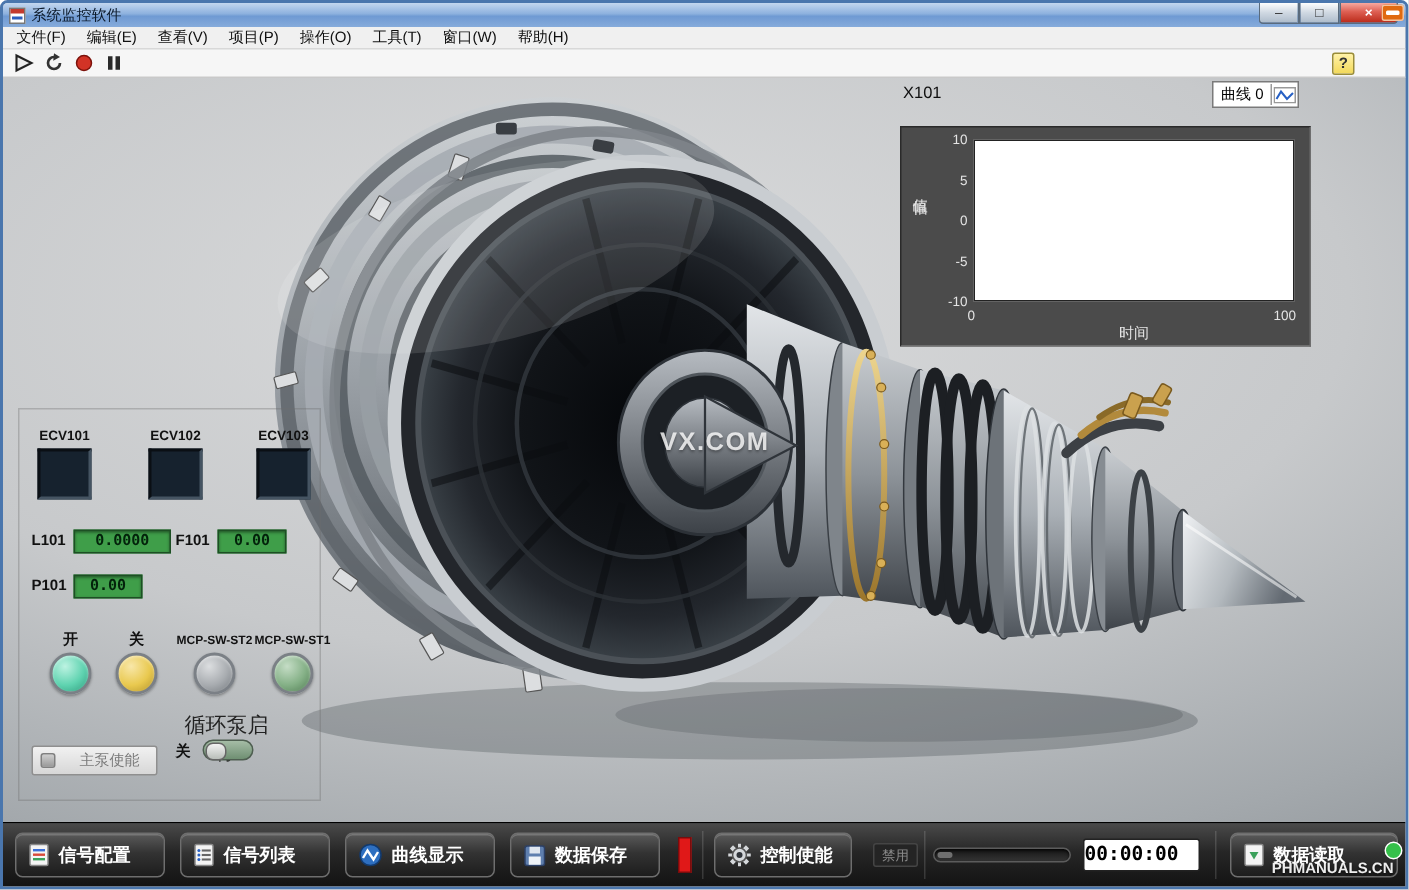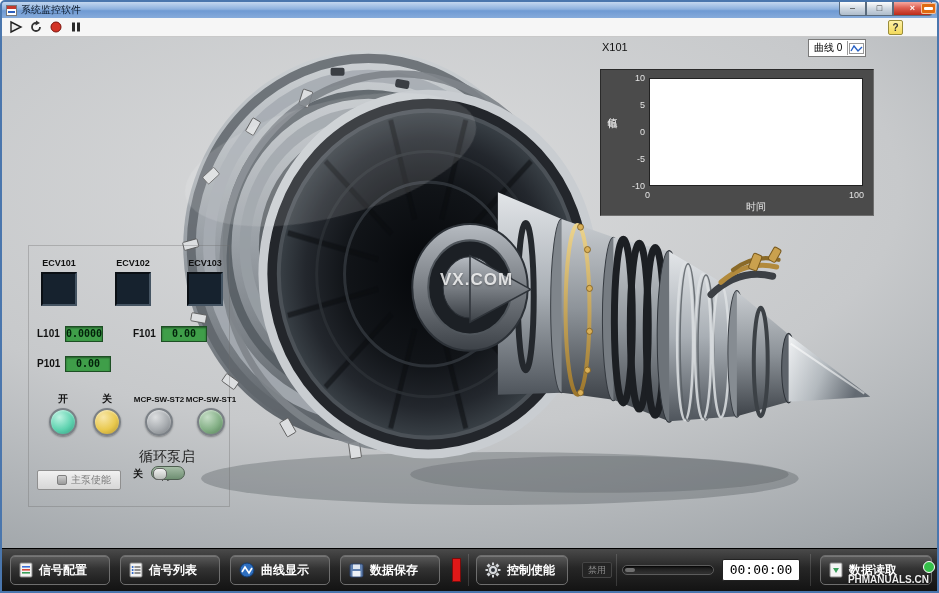--- a/index.html
+++ b/index.html
@@ -45,22 +45,22 @@
   .legend-icon { width:18px; height:14px; border-left:1px solid #9a9a9a; display:flex; align-items:center; justify-content:center; }
   .chart-panel { position:absolute; left:598px; top:32px; width:274px; height:147px; background:#4b4b4b;
                  border-top:1px solid #2a2a2a; border-left:1px solid #2a2a2a; border-bottom:1px solid #6e6e6e;
                  border-right:1px solid #6e6e6e; z-index:2; }
   .plot { position:absolute; left:48px; top:8px; width:214px; height:108px; background:#fff; border:1px solid #222; }
   .ytick { position:absolute; left:18px; width:26px; text-align:right; font-size:9px; color:#e4e4e4; transform:translateY(-50%); }
   .xtick { position:absolute; top:120px; font-size:9px; color:#e4e4e4; }
   .xlabel { position:absolute; left:48px; width:214px; top:130px; text-align:center; font-size:10px; color:#e4e4e4; }
   .ylabel { position:absolute; left:4px; top:40px; font-size:10px; color:#e4e4e4; writing-mode:vertical-rl; text-orientation:upright; }
   
-  .left-panel { position:absolute; left:10px; top:208px; width:202px; height:262px; z-index:2;
-                border:1px solid rgba(110,110,110,.35);margin-left:16px; }
+  .left-panel { position:absolute; left:10px; top:220px; width:202px; height:262px; z-index:2;
+                border:1px solid rgba(110,110,110,.35); }
   .ecv-label { position:absolute; width:44px; text-align:center; font-size:9px; font-weight:bold; color:#111; top:12px; }
   .ecv-box { position:absolute; top:26px; width:36px; height:34px; background:#16222e;
              border-top:2px solid #0a0f14; border-left:2px solid #0a0f14; border-bottom:2px solid #455462; border-right:2px solid #455462; }
   .num-label { position:absolute; font-size:10px; font-weight:bold; color:#111; }
   .num-display { position:absolute; height:16px; background:#3f9e49; color:#03230b; font-size:10px; font-weight:bold;
                  font-family:"DejaVu Sans Mono",monospace; text-align:center; line-height:14px;
                  border:1px solid #1d4f24; box-shadow:inset 0 1px 2px rgba(0,0,0,.45); }
   .rb-label { position:absolute; text-align:center; font-size:10px; font-weight:bold; color:#111; }
   .rb-label.small { font-size:8px; }
   .round-btn { position:absolute; width:28px; height:28px; border-radius:50%; border:2px solid #7b8086;
@@ -68,23 +68,23 @@
   .rb-open  { background:radial-gradient(circle at 35% 30%, #bdf3e2, #5fd3b0 55%, #2e9a7c); }
   .rb-close { background:radial-gradient(circle at 35% 30%, #f8e7a9, #e9c94f 55%, #b2922a); }
   .rb-st2   { background:radial-gradient(circle at 35% 30%, #dcdee0, #a8acb0 55%, #74797e); }
   .rb-st1   { background:radial-gradient(circle at 35% 30%, #c5ddc6, #84b086 55%, #4f7a52); }
   .pump-label { position:absolute; left:104px; top:202px; width:68px; text-align:center; font-size:14px; color:#222; }
   .toggle-state { position:absolute; left:104px; top:221px; font-size:10px; font-weight:bold; color:#111; }
   .toggle { position:absolute; left:122px; top:220px; width:34px; height:14px; border-radius:7px;
             background:linear-gradient(180deg,#a5bca6,#6f8f72); border:1px solid #4e5e50; }
   .toggle::before { content:""; position:absolute; left:1px; top:1px; width:12px; height:10px; border-radius:5px;
                     background:linear-gradient(180deg,#f2f2f2,#b9beb9); border:1px solid #666; }
-  .main-pump-btn { position:absolute; left:8px; top:224px; width:84px; height:20px; display:flex; align-items:center; gap:4px;
+  .main-pump-btn { position:absolute; left:8px; top:224px; width:84px; height:20px; display:flex; align-items:center; gap:16px;
                    background:linear-gradient(180deg,#f1f1f1,#d7d7d7); border:1px solid #8f8f8f; border-radius:2px;
-                   font-size:10px; color:#7a7a7a; padding-left:19px; }
+                   font-size:10px; color:#7a7a7a; padding-left:5px; }
   .pump-icon { width:10px; height:10px; background:linear-gradient(180deg,#cfcfcf,#9a9a9a); border:1px solid #808080; border-radius:2px; }
   
   .wm-center { position:absolute; left:438px; top:233px; font-size:17px; font-weight:bold; letter-spacing:1px;
                color:rgba(255,255,255,.8); text-shadow:0 1px 2px rgba(0,0,0,.35); z-index:4; }
   .wm-big { position:absolute; right:6px; bottom:0; font-size:60px; font-weight:bold; line-height:58px;
             color:rgba(215,232,244,.8); text-shadow:0 0 6px rgba(40,80,120,.45), 0 1px 1px #fff; z-index:40; }
   .wm-site { position:absolute; right:8px; bottom:6px; font-size:10px; font-weight:bold; color:rgba(255,255,255,.92);
              text-shadow:0 1px 2px rgba(0,0,0,.6); z-index:41; }
   .wm-dot { position:absolute; right:2px; bottom:18px; width:12px; height:12px; border-radius:50%;
             background:#35c04a; border:1px solid #fff; z-index:42; }
@@ -97,40 +97,50 @@
             color:#fff; font-size:12px; font-weight:bold; padding:0 8px; }
   .bb-div { position:absolute; top:5px; width:1px; height:32px; background:rgba(255,255,255,.14); }
   .red-ind { position:absolute; left:450px; top:9px; width:9px; height:24px; background:#e01818; border:1px solid #7a0c0c; }
   .dis-badge { position:absolute; left:580px; top:13px; width:30px; height:16px; background:#242424; border:1px solid #454545;
                color:#8a8a8a; font-size:9px; text-align:center; line-height:14px; border-radius:2px; }
   .slider { position:absolute; left:620px; top:16px; width:92px; height:10px; border-radius:5px;
             background:linear-gradient(180deg,#161616,#343434); border:1px solid #5c5c5c;
             box-shadow:inset 0 1px 2px rgba(0,0,0,.8); }
   .slider::before { content:""; position:absolute; left:2px; top:2px; width:10px; height:4px; border-radius:2px; background:#6f6f6f; }
   .timer { position:absolute; left:720px; top:10px; width:78px; height:22px; background:#fff; border:1px solid #222;
-           border-radius:2px; font-family:"DejaVu Sans Mono",monospace; font-size:13px; font-weight:normal; color:#000;
-           text-align:center; line-height:20px; }
+           border-radius:2px; font-family:"DejaVu Sans Mono",monospace; font-size:13px; font-weight:bold; color:#000;
+           text-align:left; line-height:20px; }
   .icon-svg { display:block; }
 </style>
 </head>
 <body>
 
 <div class="window">
 
   <div class="titlebar">
     <span class="app-icon"></span>
     <span class="win-title">系统监控软件</span>
     <div class="win-buttons">
       <div class="win-btn min">–</div>
       <div class="win-btn">□</div>
       <div class="win-btn close">×</div>
     </div>
   </div>
   <div class="corner-logo"></div>
 
+  <div class="menubar">
+    <span class="menu-item">文件(F)</span>
+    <span class="menu-item">编辑(E)</span>
+    <span class="menu-item">查看(V)</span>
+    <span class="menu-item">项目(P)</span>
+    <span class="menu-item">操作(O)</span>
+    <span class="menu-item">工具(T)</span>
+    <span class="menu-item">窗口(W)</span>
+    <span class="menu-item">帮助(H)</span>
+  </div>
 
   <div class="toolbar">
     <span class="tb-icon">
       <svg class="icon-svg" width="14" height="14" viewBox="0 0 14 14">
           <polygon points="2,2 12,7 2,12" fill="#ececec" stroke="#222" stroke-width="1.4"></polygon>
         </svg>
     </span>
     <span class="tb-icon">
       <svg class="icon-svg" width="14" height="14" viewBox="0 0 14 14">
           <path d="M11,7 a4,4 0 1 1 -4,-4" fill="none" stroke="#333" stroke-width="1.8"></path>
@@ -307,21 +317,21 @@
 
     <div class="left-panel">
       <span class="ecv-label" style="left:8px">ECV101</span>
       <span class="ecv-label" style="left:82px">ECV102</span>
       <span class="ecv-label" style="left:154px">ECV103</span>
       <div class="ecv-box" style="left:12px"></div>
       <div class="ecv-box" style="left:86px"></div>
       <div class="ecv-box" style="left:158px"></div>
 
       <span class="num-label" style="left:8px;top:82px">L101</span>
-      <div class="num-display" style="left:36px;top:80px;width:38px">0.0000</div>
+      <div class="num-display" style="left:36px;top:80px;width:65px">0.0000</div>
       <span class="num-label" style="left:104px;top:82px">F101</span>
       <div class="num-display" style="left:132px;top:80px;width:46px">0.00</div>
       <span class="num-label" style="left:8px;top:112px">P101</span>
       <div class="num-display" style="left:36px;top:110px;width:46px">0.00</div>
 
       <span class="rb-label" style="left:18px;top:146px;width:32px">开</span>
       <div class="round-btn rb-open" style="left:20px;top:162px"></div>
       <span class="rb-label" style="left:62px;top:146px;width:32px">关</span>
       <div class="round-btn rb-close" style="left:64px;top:162px"></div>
       <span class="rb-label small" style="left:102px;top:149px;width:56px">MCP-SW-ST2</span>

